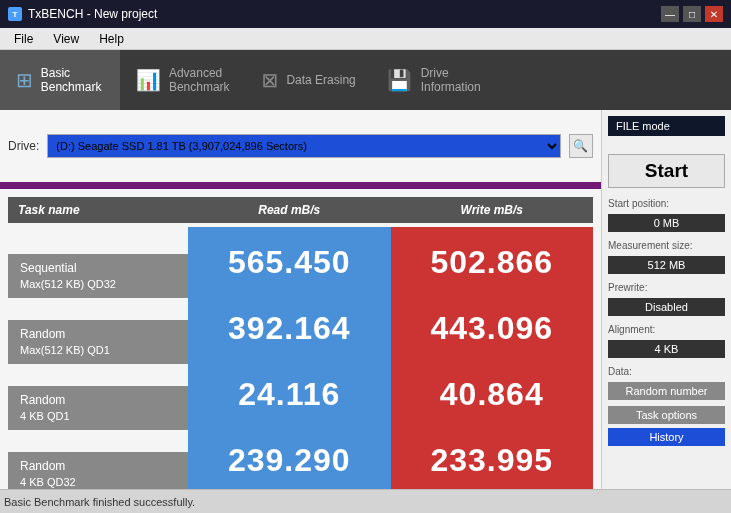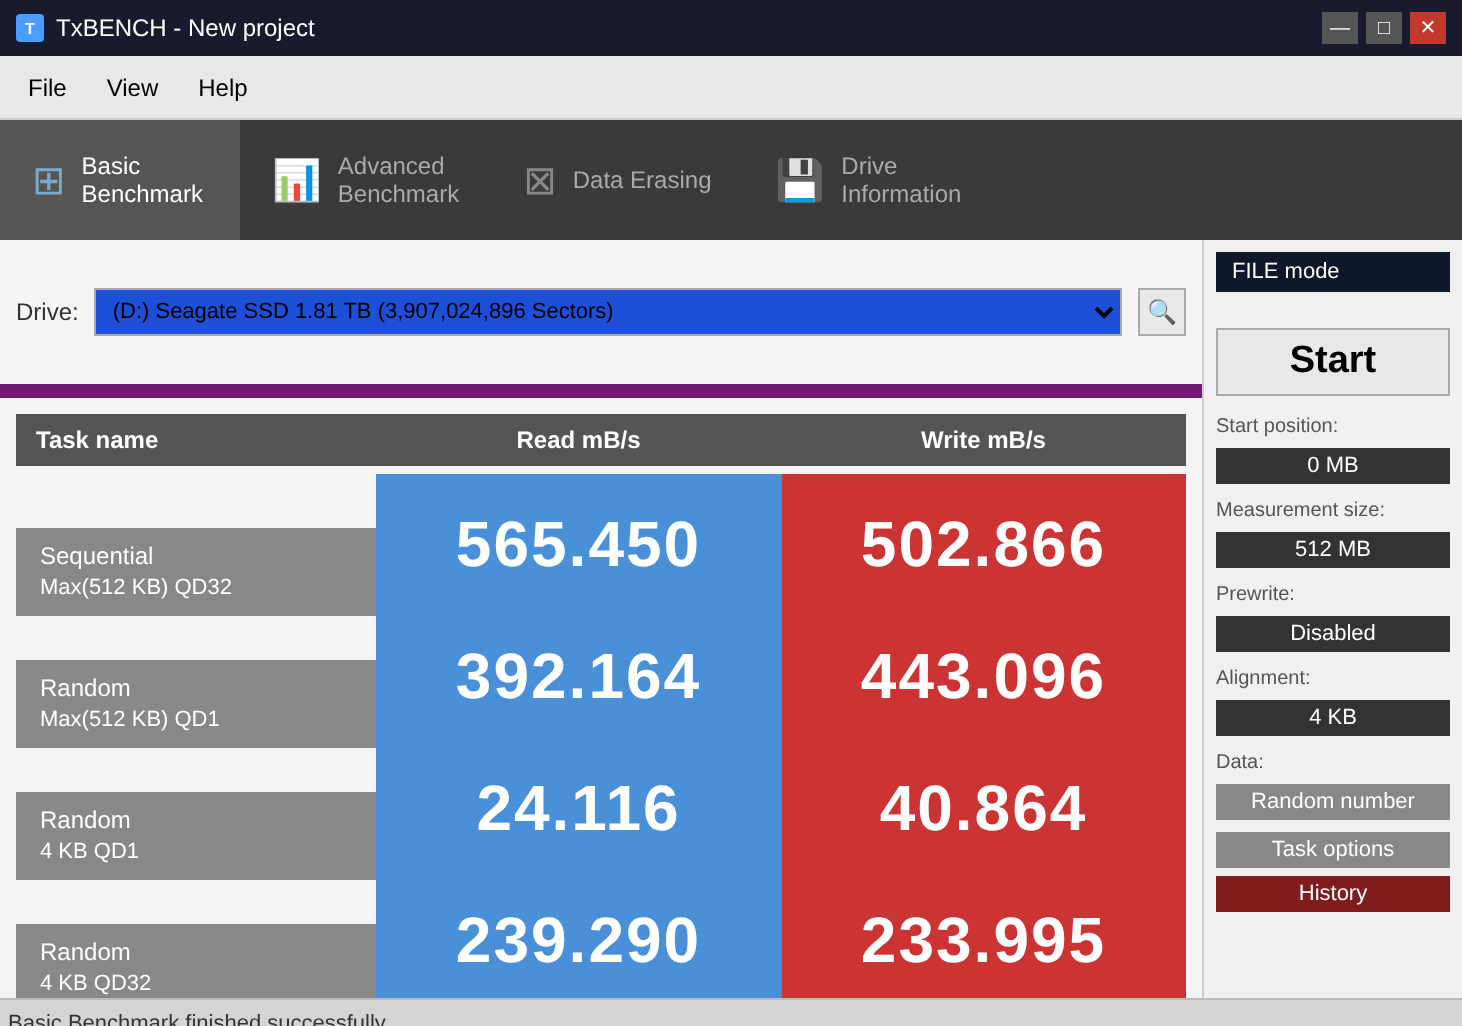--- a/index.html
+++ b/index.html
@@ -51,21 +51,21 @@
     }
     .title-btn.close { background: #c0392b; }
 
     
     .menu-bar {
       background: #e8e8e8;
       border-bottom: 1px solid #ccc;
       display: flex;
       align-items: center;
       padding: 2px 6px;
-      height: 32px;
+      height: 22px;
       gap: 4px;
     }
     .menu-item {
       padding: 2px 8px;
       cursor: pointer;
       font-size: 12px;
       color: #000;
     }
 
     
@@ -151,20 +151,21 @@
       grid-template-columns: 180px 1fr 1fr;
       background: #555;
       color: white;
       font-size: 12px;
       font-weight: bold;
       margin-bottom: 4px;
     }
     .th {
       padding: 6px 10px;
       text-align: center;
+      font-style: italic;
     }
     .th:first-child { text-align: left; }
 
     .result-row {
       display: grid;
       grid-template-columns: 180px 1fr 1fr;
       margin-bottom: 4px;
       height: 62px;
     }
     .row-label {
@@ -245,21 +246,21 @@
     .task-options-btn {
       background: #888;
       color: white;
       border: none;
       padding: 3px 6px;
       font-size: 11px;
       cursor: pointer;
       text-align: center;
     }
     .history-btn {
-      background: #7f1d1d;
+      background: #1d4ed8;
       color: white;
       border: none;
       padding: 3px 6px;
       font-size: 11px;
       cursor: pointer;
     }
 
     
     .status-bar {
       background: #d4d4d4;

